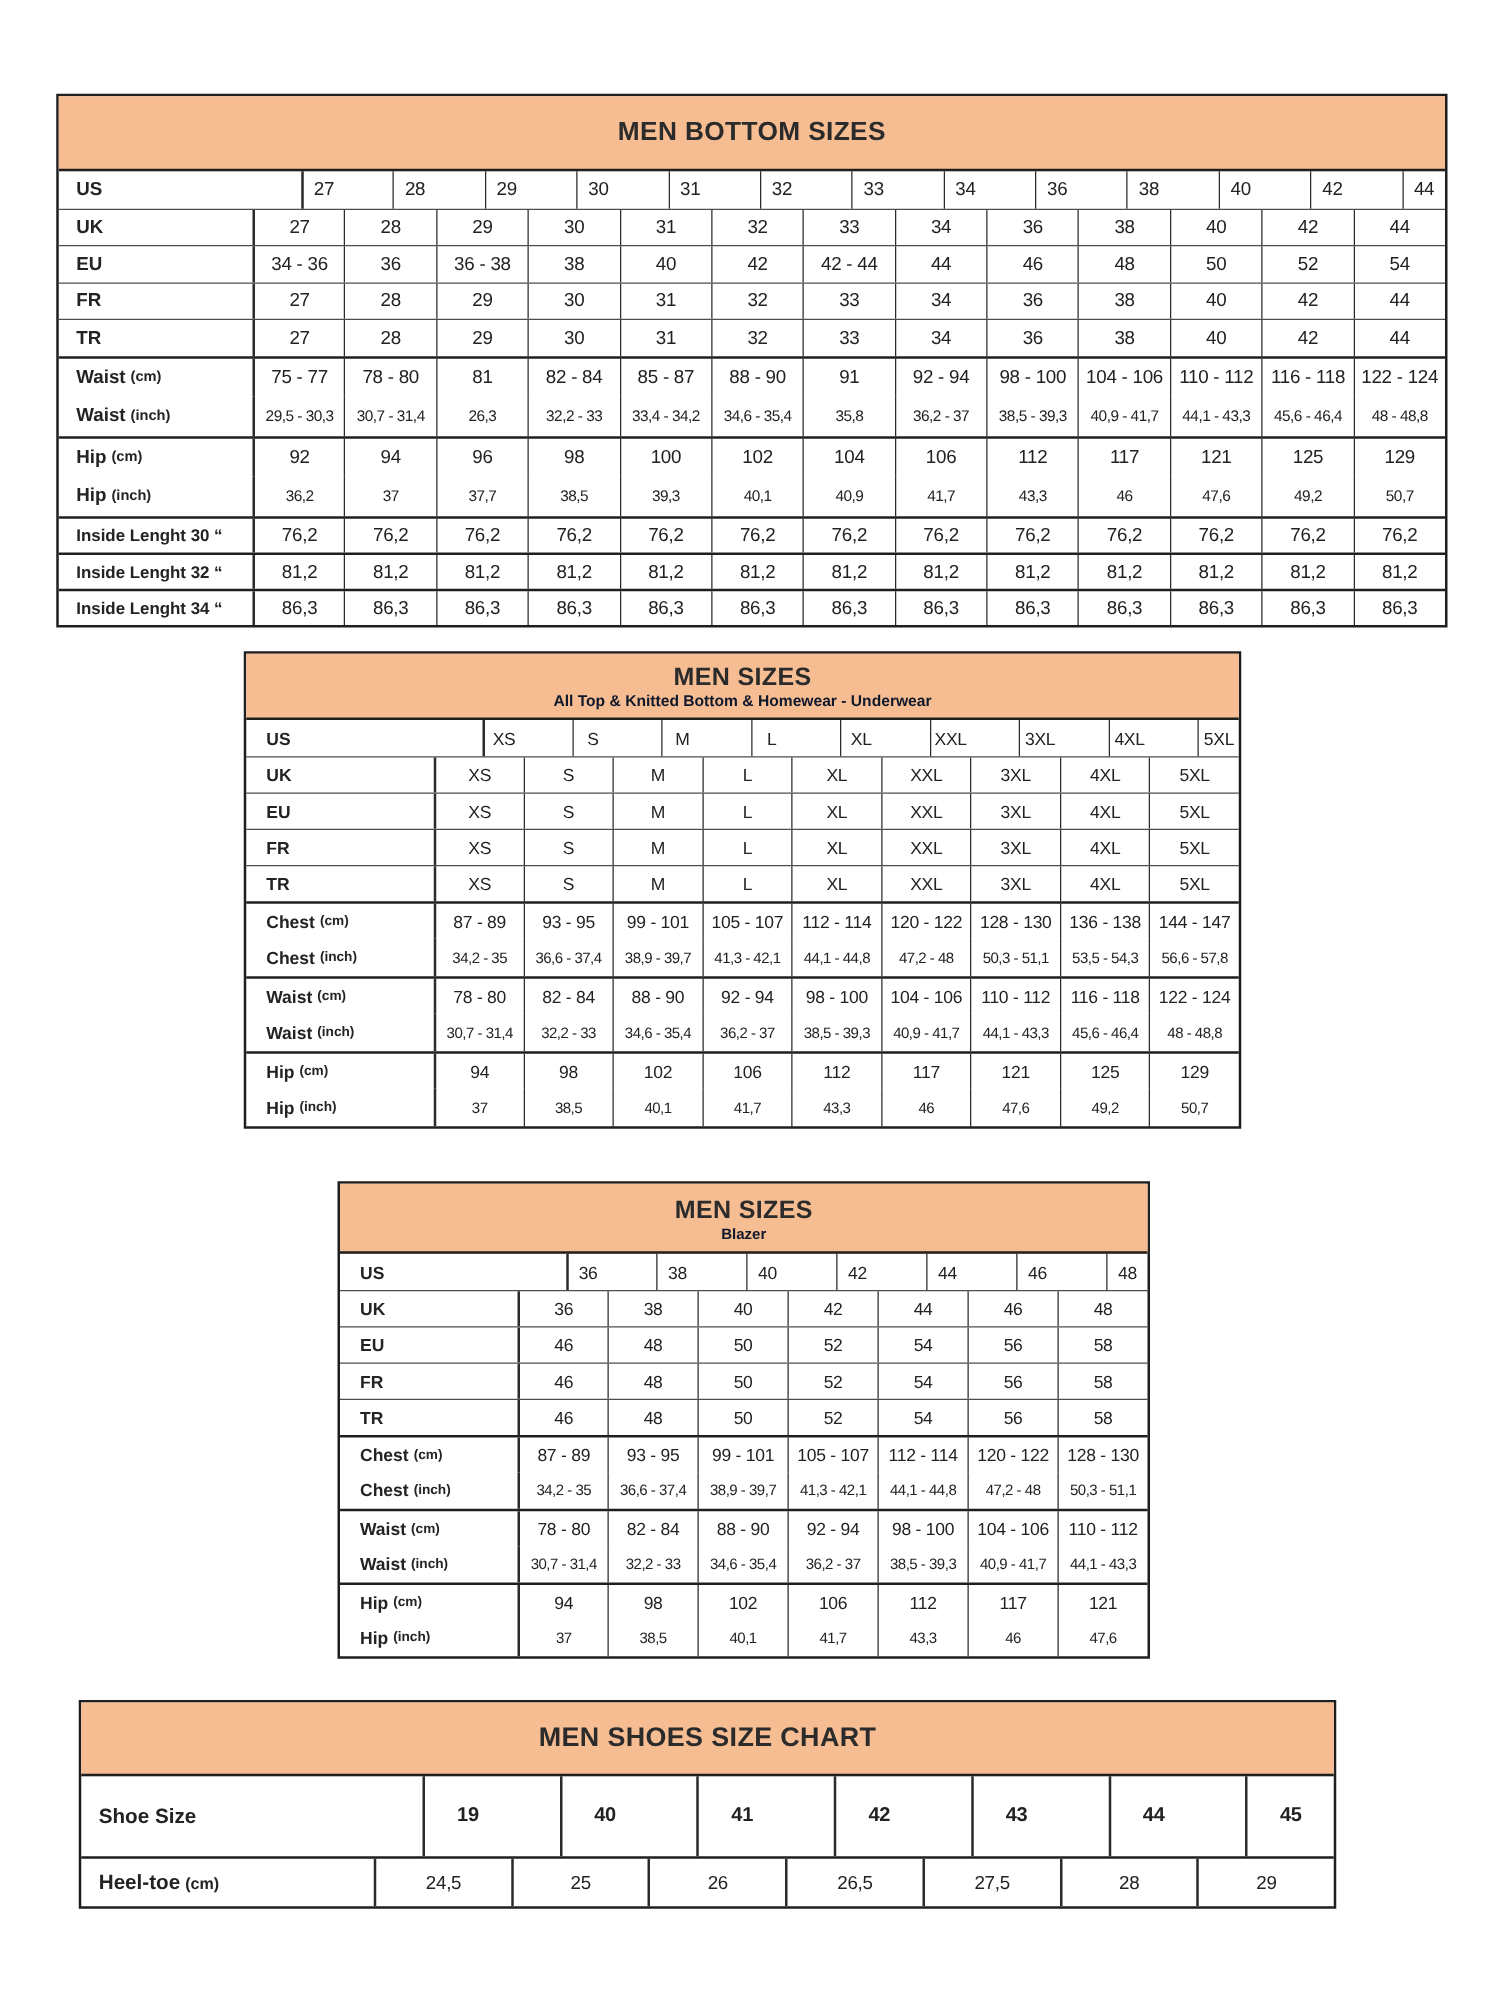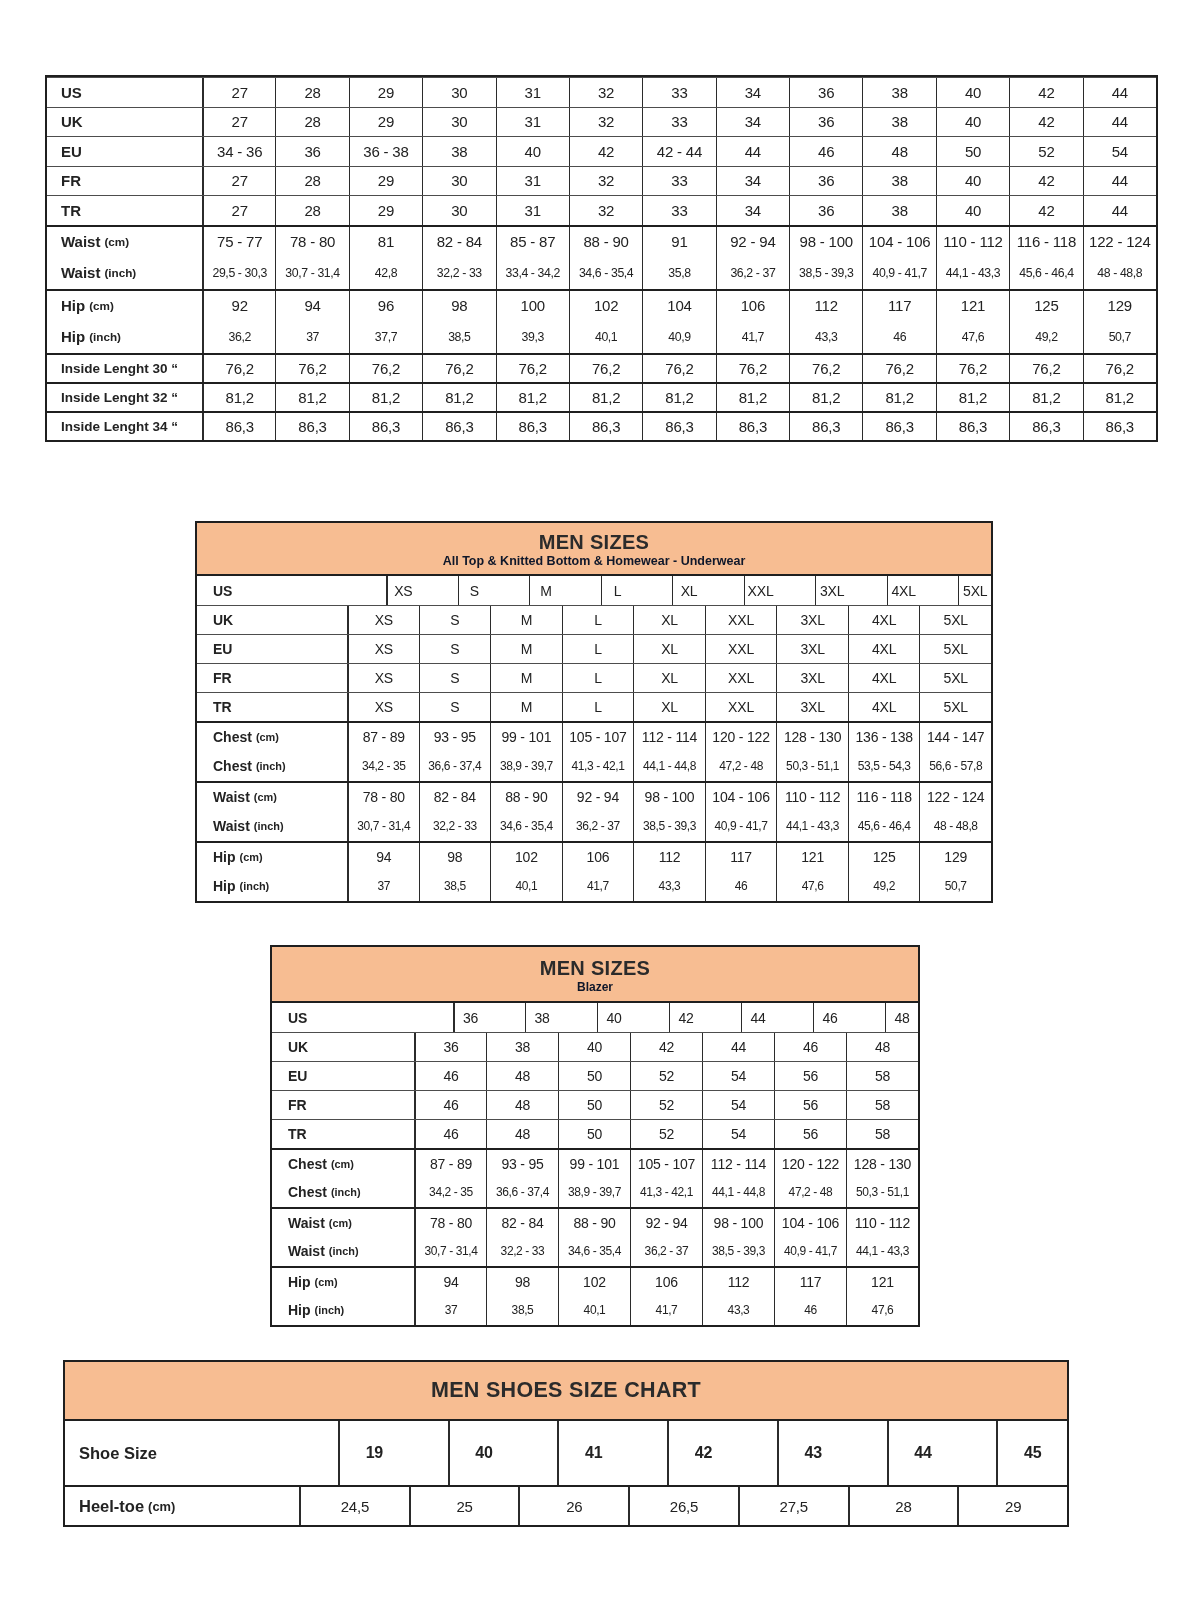--- a/index.html
+++ b/index.html
@@ -94,20 +94,23 @@
   #t3 .lbl { font-size:16.5px; padding-left:14px; }
   #t3 .cell { font-size:15px; border-left-width:2px; }
   #t3 .r-shoe .cell { font-weight:700; font-size:16px; }
 </style>
 </head>
 <body>
 
 <div class="page">
 
   <section class="tbl" id="t0">
+    <header class="thead">
+      <div class="t-title">MEN BOTTOM SIZES</div>
+    </header>
   <div class="row r-size">
         <div class="lbl">
           <span>US</span>
         </div>
         <div class="cell">27</div>
         <div class="cell">28</div>
         <div class="cell">29</div>
         <div class="cell">30</div>
         <div class="cell">31</div>
         <div class="cell">32</div>
@@ -210,21 +213,21 @@
         <div class="cell">116 - 118</div>
         <div class="cell">122 - 124</div>
       </div>
       <div class="row r-inch">
         <div class="lbl">
           <span>Waist</span>
           <span class="lbl-sub">(inch)</span>
         </div>
         <div class="cell">29,5 - 30,3</div>
         <div class="cell">30,7 - 31,4</div>
-        <div class="cell">42,8</div>
+        <div class="cell">26,3</div>
         <div class="cell">32,2 - 33</div>
         <div class="cell">33,4 - 34,2</div>
         <div class="cell">34,6 - 35,4</div>
         <div class="cell">35,8</div>
         <div class="cell">36,2 - 37</div>
         <div class="cell">38,5 - 39,3</div>
         <div class="cell">40,9 - 41,7</div>
         <div class="cell">44,1 - 43,3</div>
         <div class="cell">45,6 - 46,4</div>
         <div class="cell">48 - 48,8</div>

